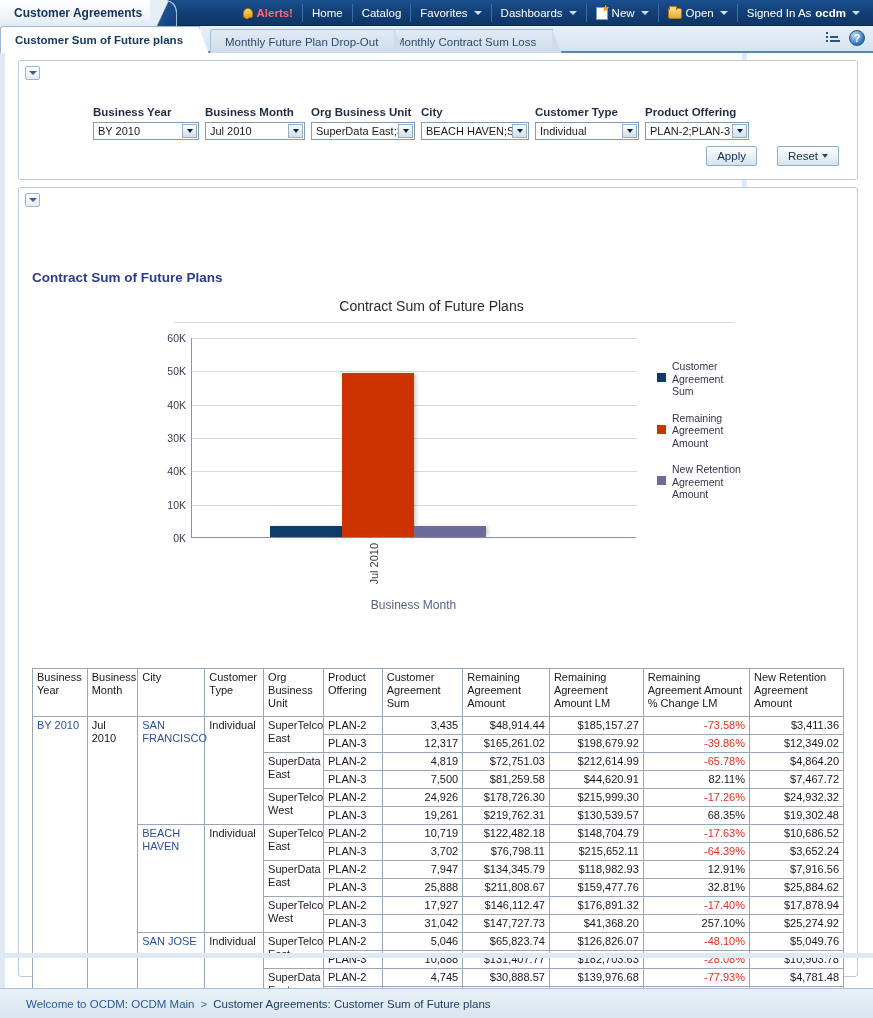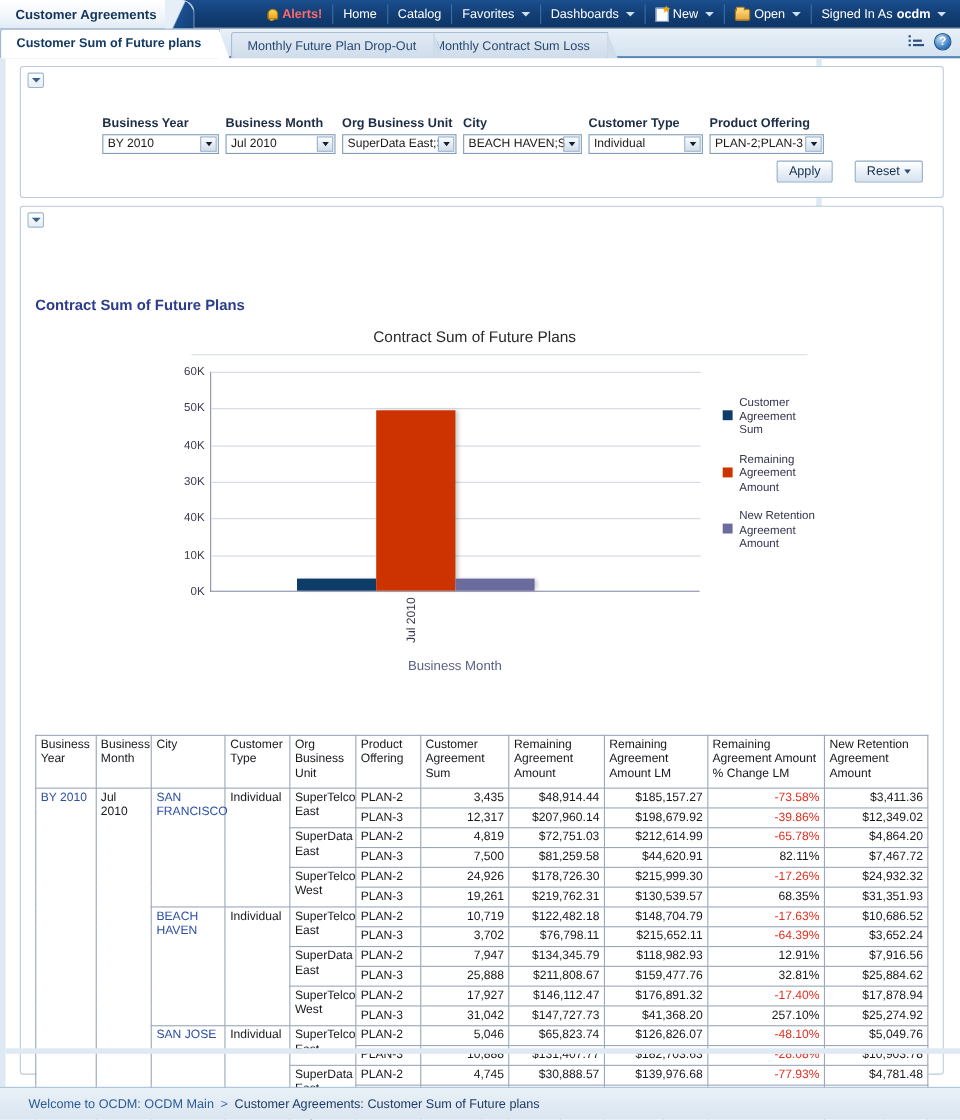--- a/index.html
+++ b/index.html
@@ -561,21 +561,21 @@
                 <td>PLAN-2</td>
                 <td class="num">3,435</td>
                 <td class="num">$48,914.44</td>
                 <td class="num">$185,157.27</td>
                 <td class="neg">-73.58%</td>
                 <td class="num">$3,411.36</td>
               </tr>
               <tr>
                 <td>PLAN-3</td>
                 <td class="num">12,317</td>
-                <td class="num">$207,960.14</td>
+                <td class="num">$165,261.02</td>
                 <td class="num">$198,679.92</td>
                 <td class="neg">-39.86%</td>
                 <td class="num">$12,349.02</td>
               </tr>
               <tr>
                 <td rowspan="2">SuperData East</td>
                 <td>PLAN-2</td>
                 <td class="num">4,819</td>
                 <td class="num">$72,751.03</td>
                 <td class="num">$212,614.99</td>
@@ -598,21 +598,21 @@
                 <td class="num">$215,999.30</td>
                 <td class="neg">-17.26%</td>
                 <td class="num">$24,932.32</td>
               </tr>
               <tr>
                 <td>PLAN-3</td>
                 <td class="num">19,261</td>
                 <td class="num">$219,762.31</td>
                 <td class="num">$130,539.57</td>
                 <td class="num">68.35%</td>
-                <td class="num">$31,351.93</td>
+                <td class="num">$19,302.48</td>
               </tr>
               <tr>
                 <td rowspan="6" class="lnk">BEACH HAVEN</td>
                 <td rowspan="6">Individual</td>
                 <td rowspan="2">SuperTelco East</td>
                 <td>PLAN-2</td>
                 <td class="num">10,719</td>
                 <td class="num">$122,482.18</td>
                 <td class="num">$148,704.79</td>
                 <td class="neg">-17.63%</td>

